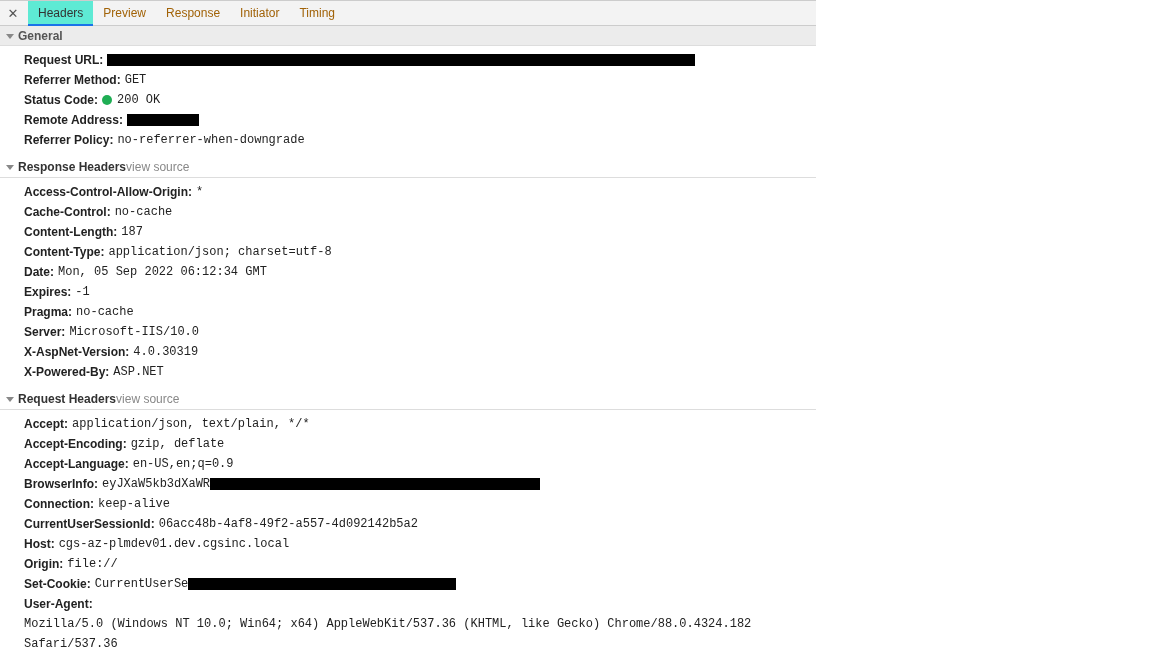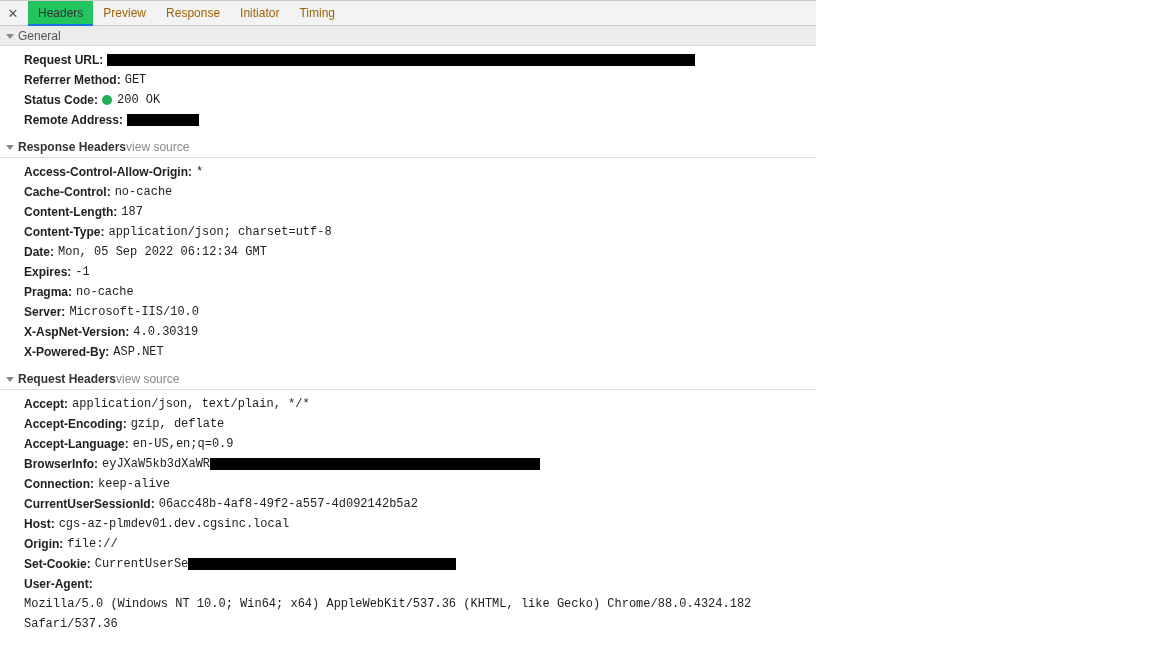--- a/index.html
+++ b/index.html
@@ -38,31 +38,31 @@
     padding: 0 10px;
     height: 25px;
     line-height: 25px;
     color: #a16207;
     cursor: pointer;
     border-bottom: 2px solid transparent;
   }
   .tab.active {
     color: #333;
     border-bottom: 2px solid #1a73e8;
-    background: #22c55e;
+    background: #5eead4;
   }
   .section-bar {
     background: #ececec;
     border-bottom: 1px solid #ddd;
     height: 20px;
     display: flex;
     align-items: center;
     padding-left: 6px;
     color: #555;
-    font-weight: 400;
+    font-weight: 700;
   }
   .section-sub {
     background: #fff;
     border-bottom: 1px solid #ddd;
     height: 22px;
     display: flex;
     align-items: center;
     padding-left: 6px;
     color: #333;
     font-weight: 700;
@@ -141,20 +141,24 @@
     </div>
     <div class="kv">
       <span class="k">Status Code:</span>
       <span class="status-dot"></span>
       <span class="v">200 OK</span>
     </div>
     <div class="kv">
       <span class="k">Remote Address:</span>
       <span class="redact" style="width:72px"></span>
     </div>
+    <div class="kv">
+      <span class="k">Referrer Policy:</span>
+      <span class="v">no-referrer-when-downgrade</span>
+    </div>
   </div>
 
   <div class="section-sub">
     <span class="tri-down"></span>
     <span>Response Headers</span>
     <span class="viewsrc">view source</span>
   </div>
   <div class="kv-list">
     <div class="kv">
         <span class="k">Access-Control-Allow-Origin:</span>

